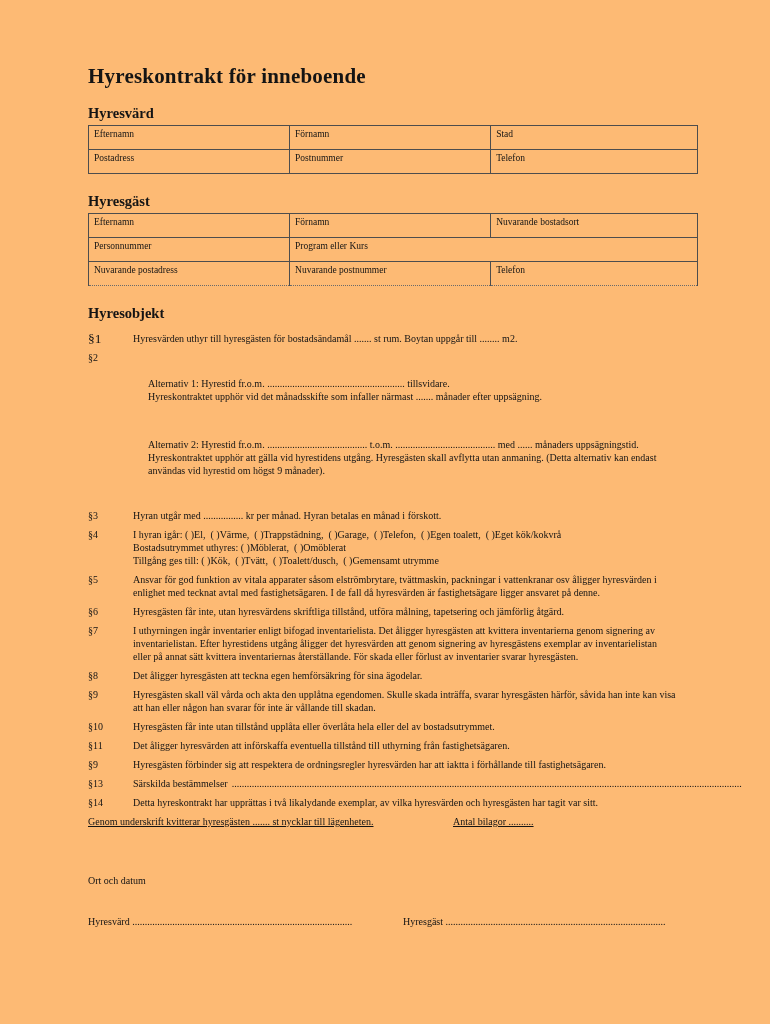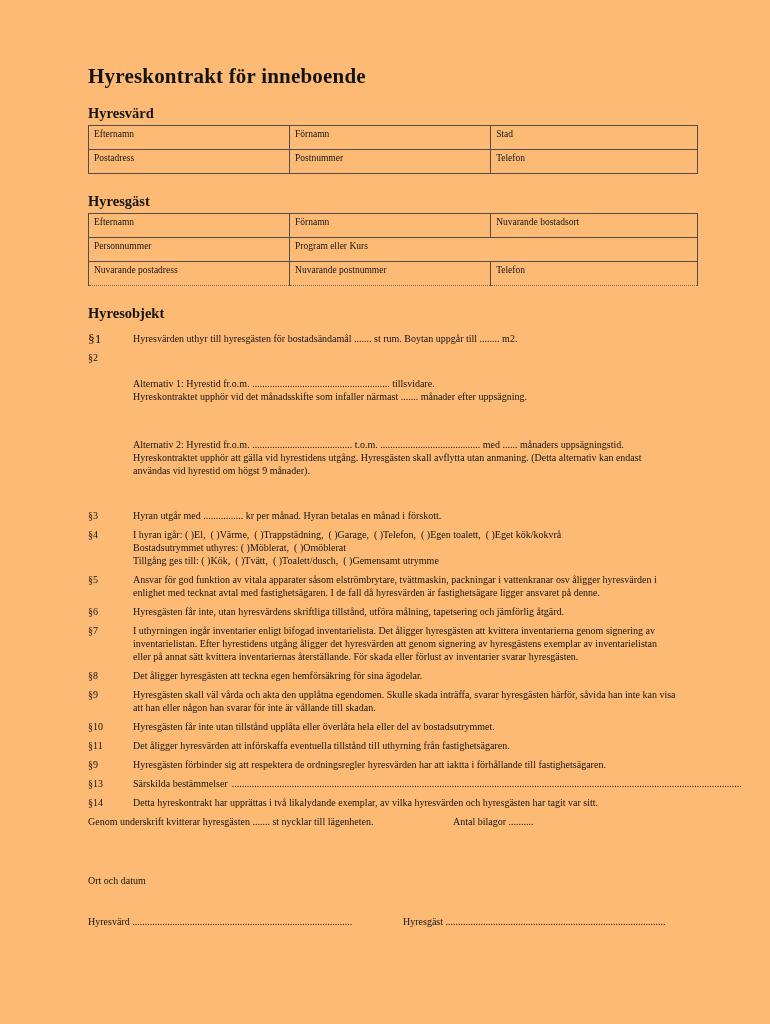--- a/index.html
+++ b/index.html
@@ -16,28 +16,28 @@
     border:1px solid #4d4d4d;font-size:9.5px;vertical-align:top;
     padding:3px 5px;height:17px;line-height:11px;
   }
   .form-table.dotted-bottom tr:last-child td{border-bottom:1px dotted #6a6a6a;}
   .form-table.dotted-right td:last-child{border-right:1px dotted #6a6a6a;}
   .clauses{margin-top:10px;}
   .clause{display:flex;margin:0 0 6px 0;}
   .cnum{width:45px;flex:0 0 45px;font-size:10px;line-height:13px;}
   .cnum.big{font-size:13.5px;line-height:13px;}
   .ctext{flex:1;font-size:10px;line-height:13px;white-space:pre-wrap;}
-  .ctext .block{display:block;}
+  .ctext .block{display:block;margin-left:15px;}
   .ctext .block.gap{margin-top:9px;}
   .flexline{display:flex;white-space:normal;}
   .flexline .lead{white-space:nowrap;margin-right:4px;}
   .dotfill{flex:1;overflow:hidden;white-space:nowrap;}
   .footer{font-size:10px;line-height:13px;}
   .footer-row{display:flex;}
-  .row-keys{}
+  .row-keys{text-decoration:underline;}
   .row-keys .left{width:365px;flex:0 0 365px;}
   .row-place{margin-top:46px;}
   .row-sign{margin-top:28px;}
   .col-left{width:315px;flex:0 0 315px;}
 </style>
 </head>
 <body>
 
 <div class="page">
 

